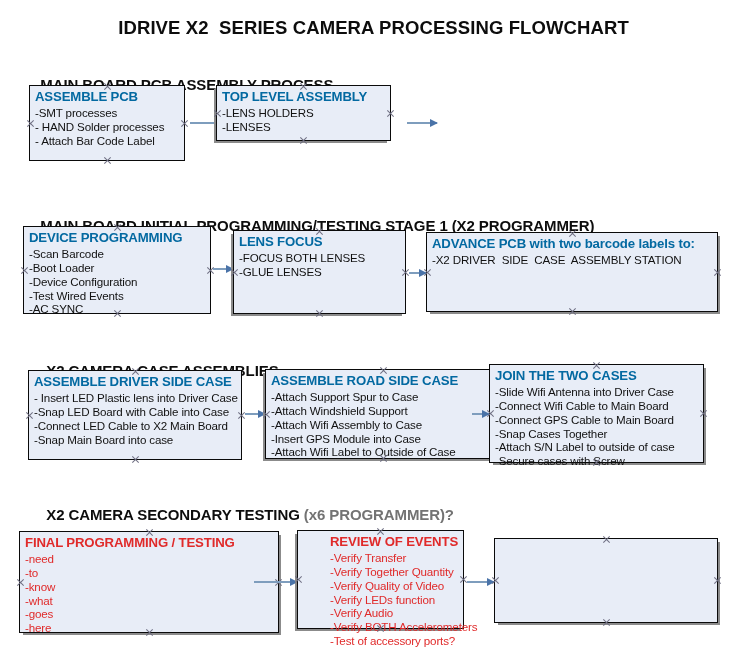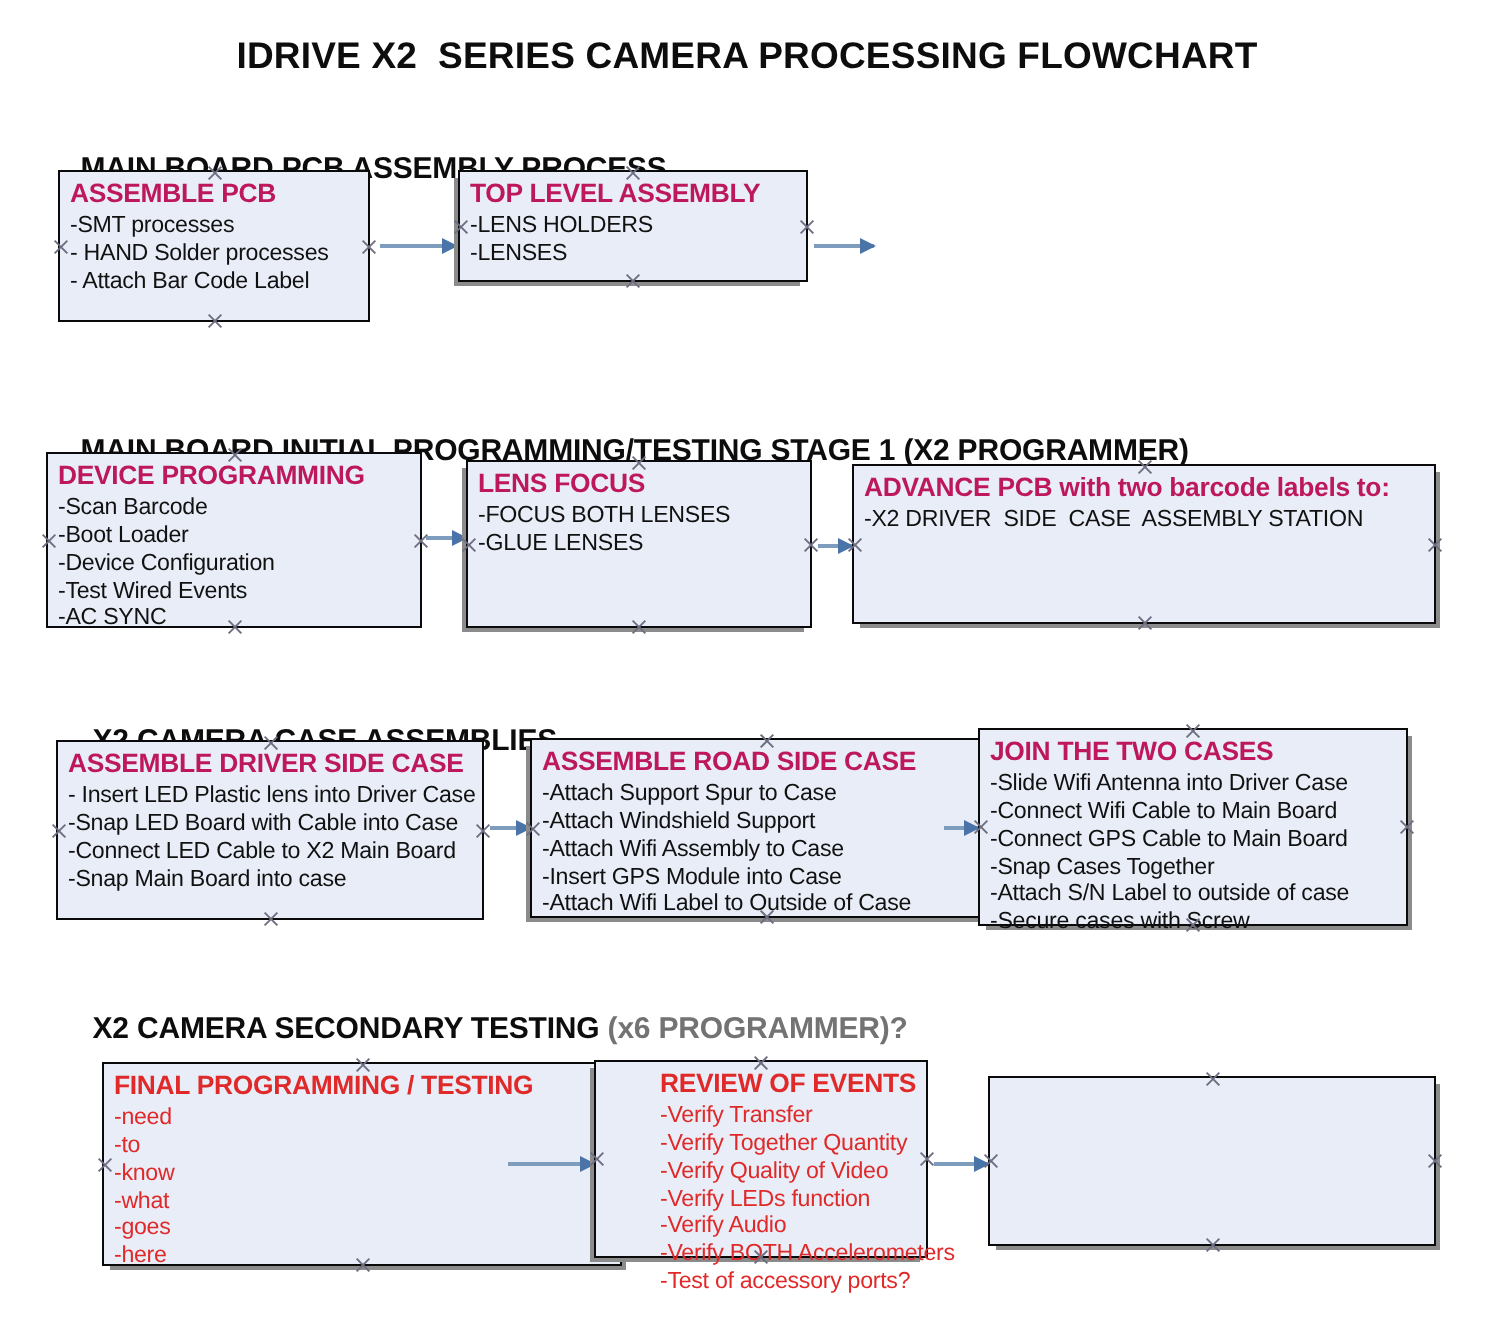--- a/index.html
+++ b/index.html
@@ -48,21 +48,21 @@
   .node.shadow-rb{
     box-shadow:3px 3px 0 -1px #8b8b8b;
   }
   .node-inner{
     padding:3px 4px 0 5px;
     line-height:1.20;
   }
   .node-title{
     font-size:13.2px;
     font-weight:bold;
-    color:#be185d;
+    color:#0369a1;
     white-space:pre;
     letter-spacing:-.15px;
     margin-bottom:1px;
   }
   .node-line{
     font-size:11.6px;
     color:#111111;
     white-space:pre;
     letter-spacing:-.15px;
   }
@@ -114,21 +114,21 @@
       <div class="node-line">- Attach Bar Code Label</div>
     </div>
     <span class="handle" style="left:50%;top:0;"></span>
     <span class="handle" style="left:50%;top:100%;"></span>
     <span class="handle" style="left:0;top:50%;"></span>
     <span class="handle" style="left:100%;top:50%;"></span>
   </div>
 
   <div class="arrow" style="left:190px;top:122px;width:38px;"></div>
 
-  <div class="node shadowed" style="left:229px;top:85px;width:175px;height:56px;">
+  <div class="node shadowed" style="left:216px;top:85px;width:175px;height:56px;">
     <div class="node-inner">
       <div class="node-title">TOP LEVEL ASSEMBLY</div>
       <div class="node-line">-LENS HOLDERS</div>
       <div class="node-line">-LENSES</div>
     </div>
     <span class="handle" style="left:50%;top:0;"></span>
     <span class="handle" style="left:50%;top:100%;"></span>
     <span class="handle" style="left:0;top:50%;"></span>
     <span class="handle" style="left:100%;top:50%;"></span>
   </div>
@@ -232,21 +232,21 @@
     <span class="handle" style="left:50%;top:0;"></span>
     <span class="handle" style="left:50%;top:100%;"></span>
     <span class="handle" style="left:0;top:50%;"></span>
     <span class="handle" style="left:100%;top:50%;"></span>
   </div>
 
   <div class="section-head" style="left:30px;top:489px;">
     <span>X2 CAMERA SECONDARY TESTING </span><span class="red">(x6 PROGRAMMER)?</span>
   </div>
 
-  <div class="node red shadow-rb" style="left:19px;top:531px;width:260px;height:102px;margin-left:32px;">
+  <div class="node red shadow-rb" style="left:19px;top:531px;width:260px;height:102px;">
     <div class="node-inner">
       <div class="node-title">FINAL PROGRAMMING / TESTING</div>
       <div class="node-line">-need</div>
       <div class="node-line">-to</div>
       <div class="node-line">-know</div>
       <div class="node-line">-what</div>
       <div class="node-line">-goes</div>
       <div class="node-line">-here</div>
     </div>
     <span class="handle" style="left:50%;top:0;"></span>

